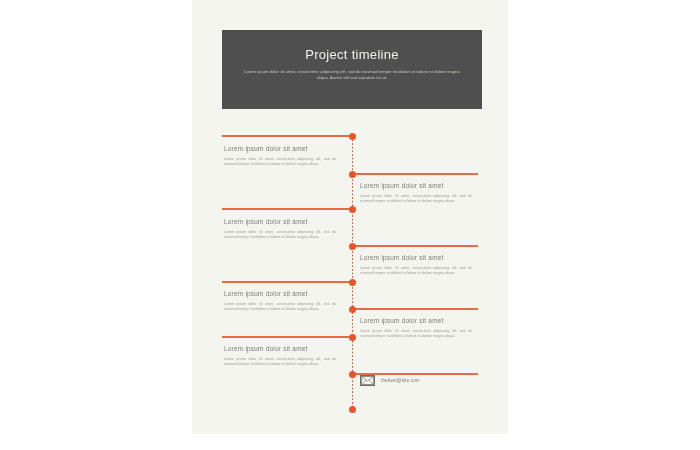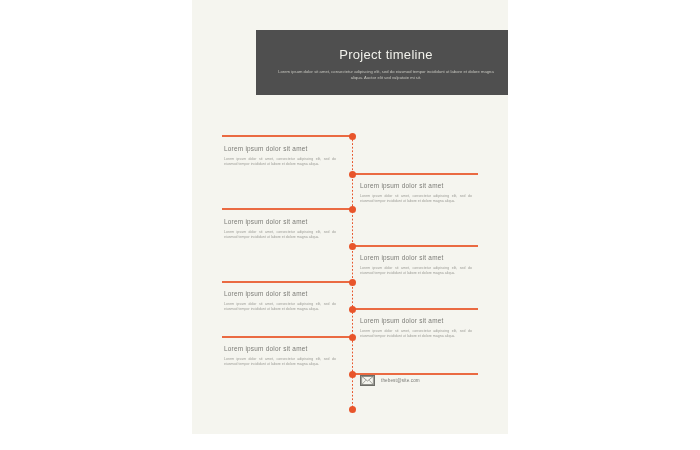--- a/index.html
+++ b/index.html
@@ -23,26 +23,25 @@
     background: #f5f5ef;
     overflow: hidden;
   }
 
   
   .header-block {
     position: absolute;
     left: 30px;
     top: 30px;
     width: 260px;
-    height: 65px;
+    height: 79px;
     background: #4f4f4f;
     box-sizing: border-box;
     padding: 12px 14px 10px 14px;
     text-align: center;
-    margin-left: 34px;
   }
   .header-title {
     color: #f2f2ec;
     font-size: 13px;
     font-weight: 400;
     letter-spacing: 0.3px;
     line-height: 17px;
     margin: 4px 0 6px 0;
   }
   .header-sub {

